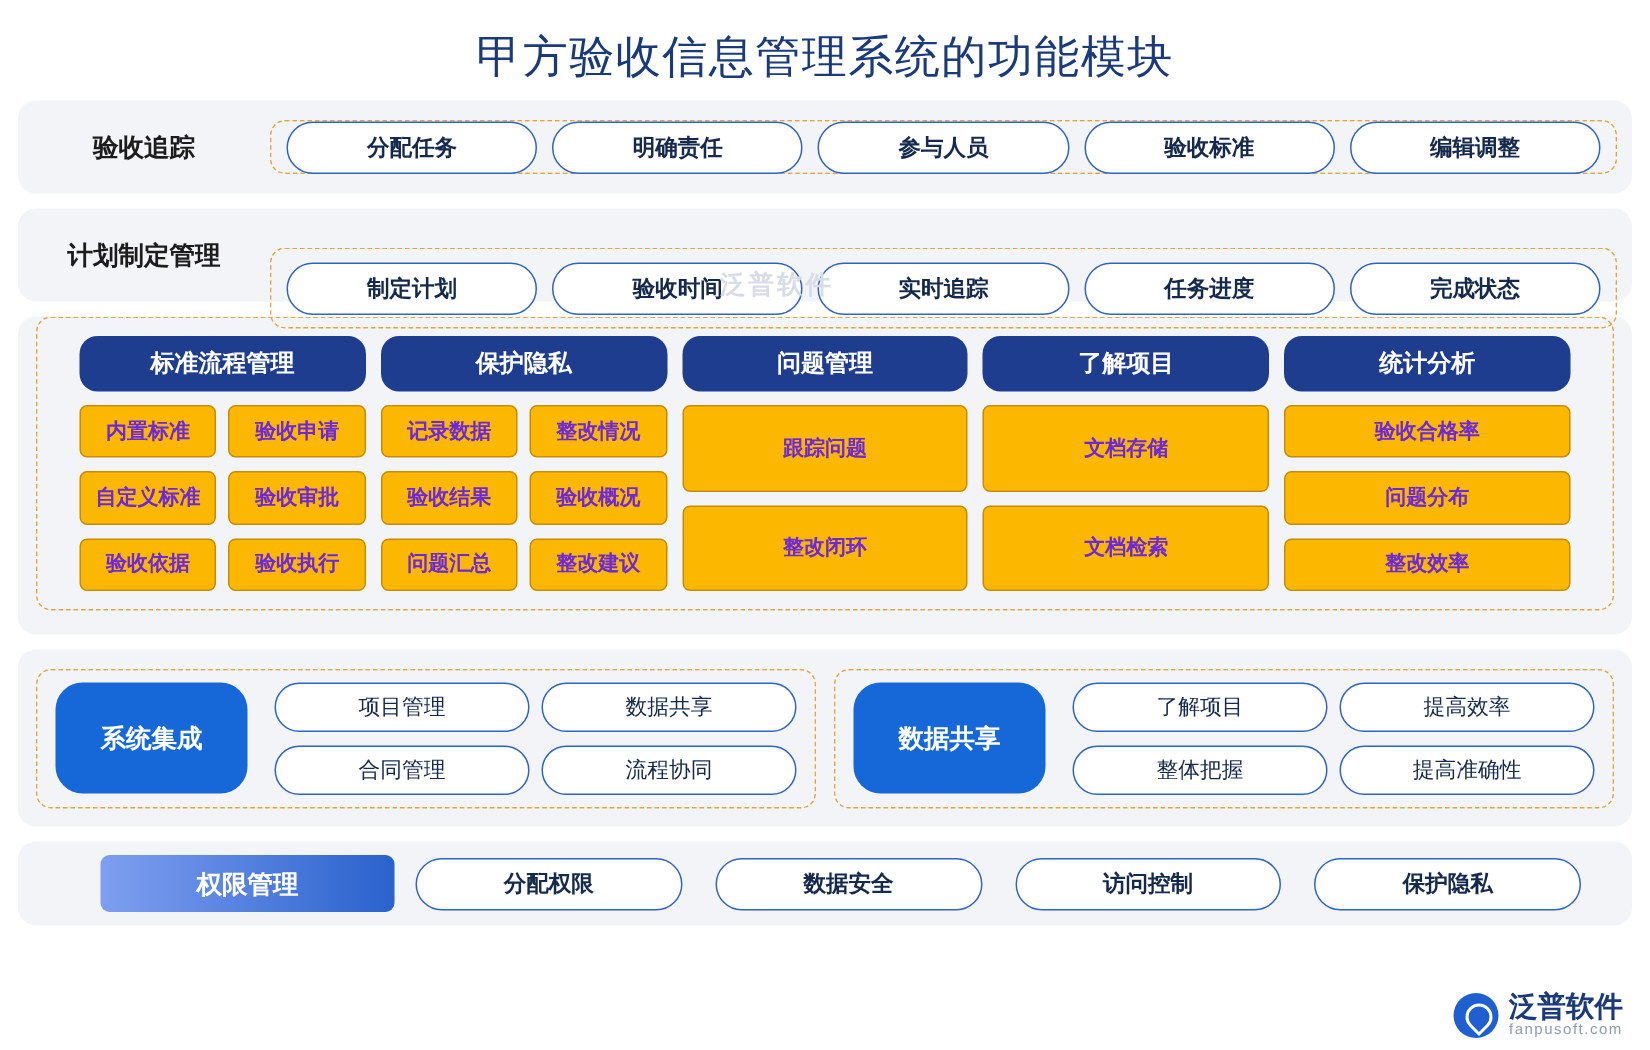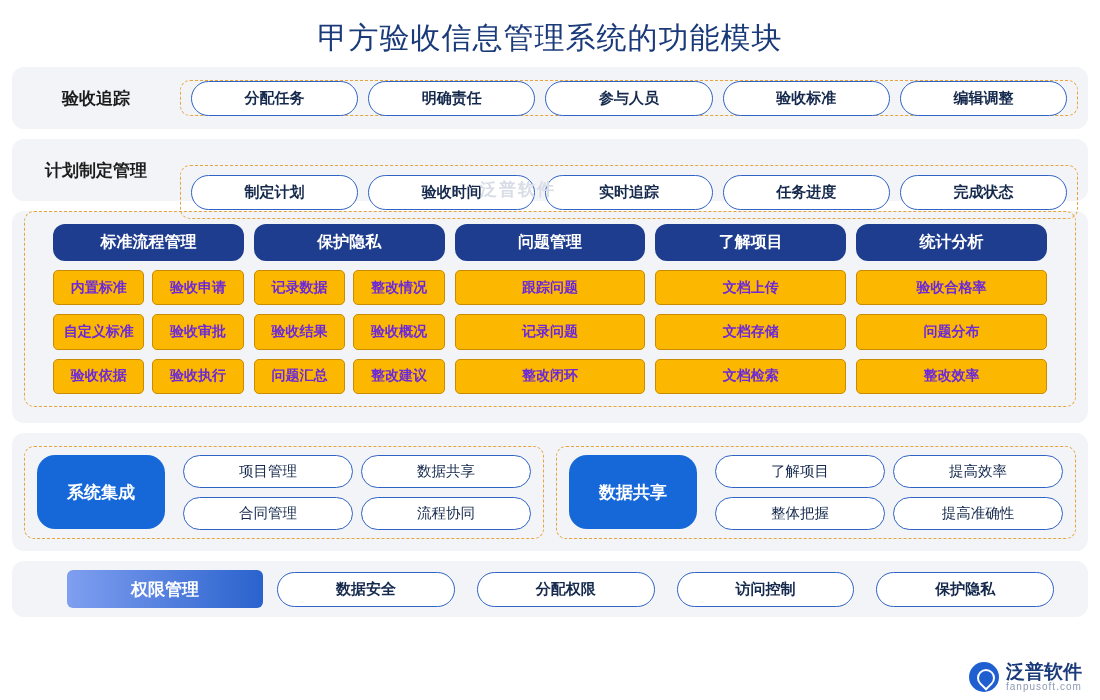--- a/index.html
+++ b/index.html
@@ -310,32 +310,26 @@
           <div class="yellow-cell">整改建议</div>
         </div>
       </div>
 
       <div class="core-col">
         <div class="col-head">问题管理</div>
         <div class="sub-row">
           <div class="yellow-cell">跟踪问题</div>
         </div>
         <div class="sub-row">
-          <div class="yellow-cell">记录问题</div>
-        </div>
-        <div class="sub-row">
           <div class="yellow-cell">整改闭环</div>
         </div>
       </div>
 
       <div class="core-col">
         <div class="col-head">了解项目</div>
-        <div class="sub-row">
-          <div class="yellow-cell">文档上传</div>
-        </div>
         <div class="sub-row">
           <div class="yellow-cell">文档存储</div>
         </div>
         <div class="sub-row">
           <div class="yellow-cell">文档检索</div>
         </div>
       </div>
 
       <div class="core-col">
         <div class="col-head">统计分析</div>
@@ -371,22 +365,22 @@
       <div class="pill">提高效率</div>
       <div class="pill">整体把握</div>
       <div class="pill">提高准确性</div>
     </div>
   </div>
 </div>
 
 <div class="band" id="band-permission">
   <div class="perm-block">权限管理</div>
   <div class="perm-pills">
+    <div class="pill">分配权限</div>
     <div class="pill">数据安全</div>
-    <div class="pill">分配权限</div>
     <div class="pill">访问控制</div>
     <div class="pill">保护隐私</div>
   </div>
 </div>
 
 <div class="wm-center">泛普软件</div>
 
 <div class="brand">
   <div class="brand-logo"></div>
   <div class="brand-text">

